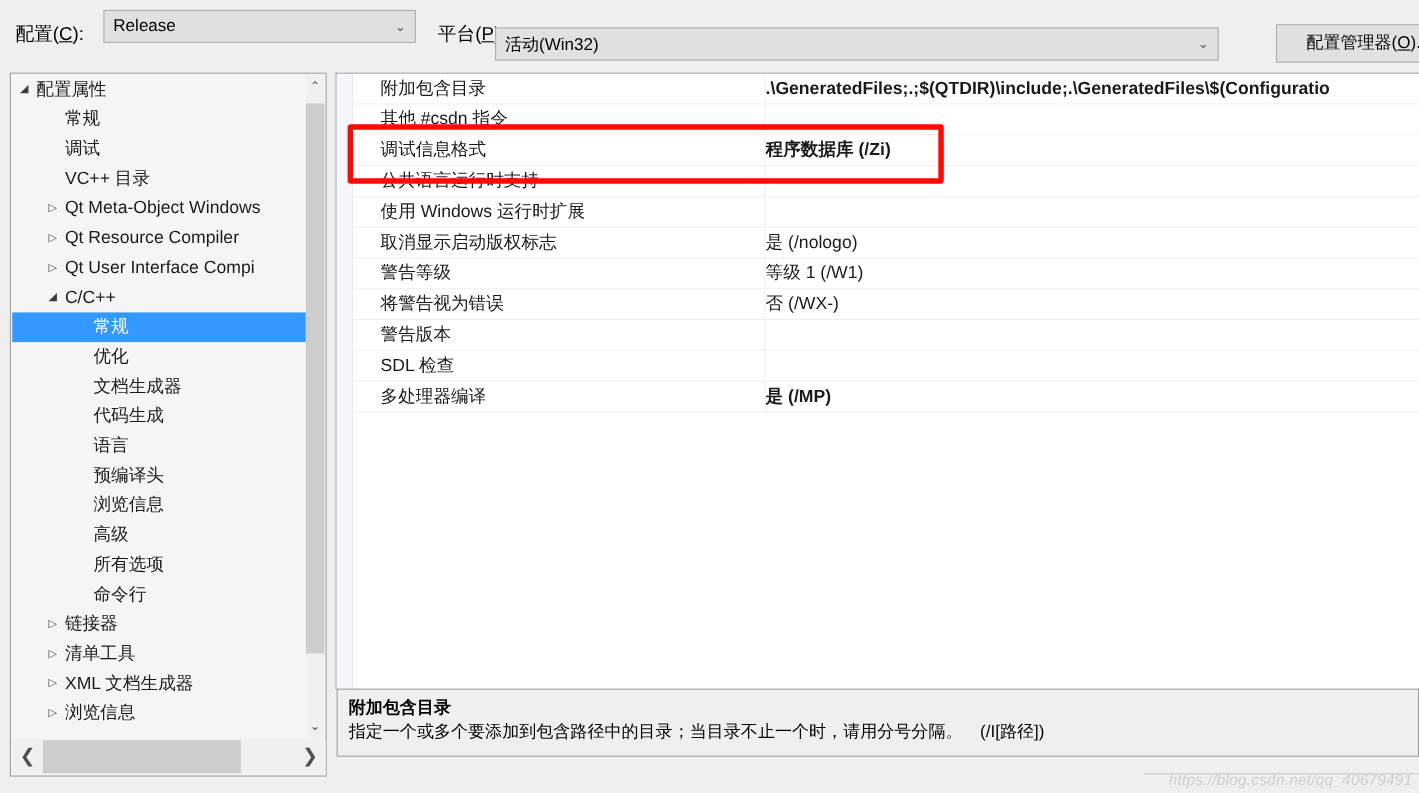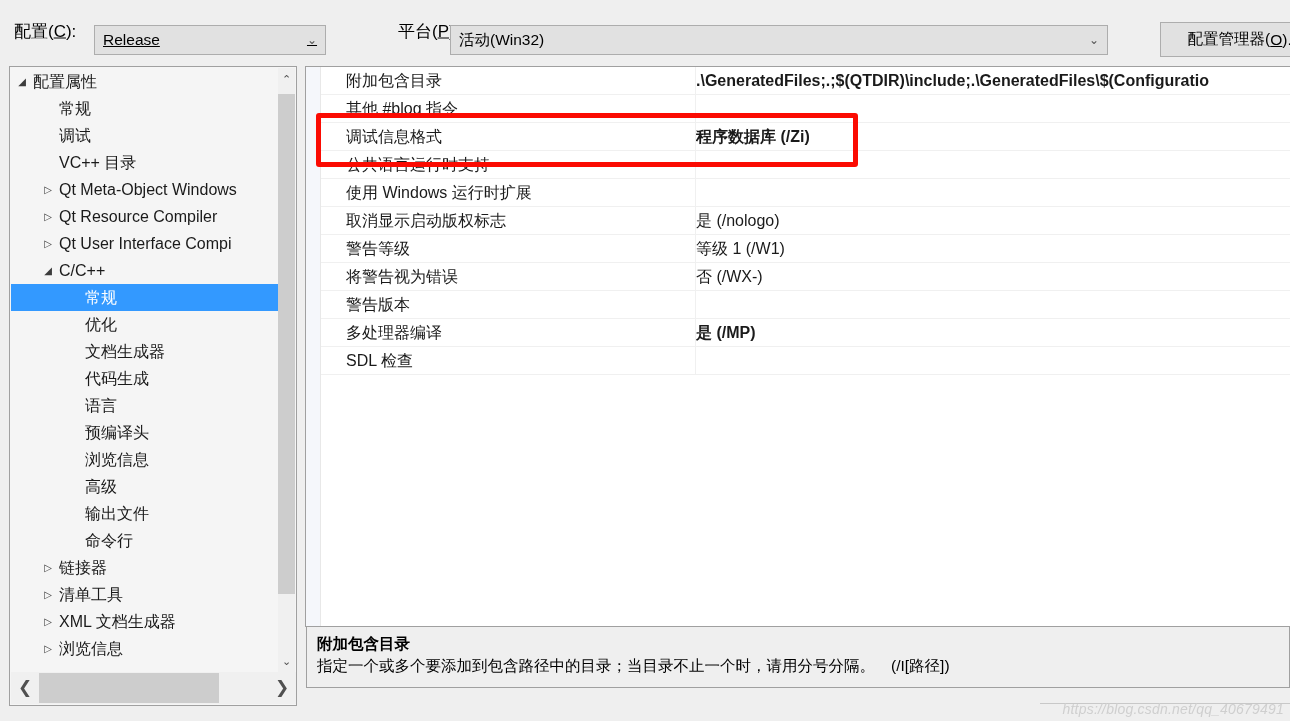--- a/index.html
+++ b/index.html
@@ -50,21 +50,21 @@
   .combo .cval { flex: 1 1 auto; overflow: hidden; }
   .combo .chev {
     flex: 0 0 auto;
     width: 18px;
     text-align: center;
     color: #555;
     font-size: 12px;
     line-height: 1;
   }
 
-  #cfg-combo  { left: 94px;  top: 25px; width: 232px; text-decoration: underline; }
+  #cfg-combo  { left: 94px;  top: 9px; width: 284px; }
   #plat-combo { left: 450px; top: 25px; width: 658px; }
 
   #cfgmgr-btn {
     position: absolute;
     left: 1160px; top: 22px;
     width: 168px; height: 35px;
     box-sizing: border-box;
     background: #e1e1e1;
     border: 1px solid #adadad;
     font-size: 15.5px;
@@ -316,21 +316,21 @@
       <div class="tnode lv1"><span class="arrow">▷</span><span class="tlabel">Qt User Interface Compi</span></div>
       <div class="tnode lv1"><span class="arrow">◢</span><span class="tlabel">C/C++</span></div>
       <div class="tnode lv2 sel"><span class="tlabel">常规</span></div>
       <div class="tnode lv2"><span class="tlabel">优化</span></div>
       <div class="tnode lv2"><span class="tlabel">文档生成器</span></div>
       <div class="tnode lv2"><span class="tlabel">代码生成</span></div>
       <div class="tnode lv2"><span class="tlabel">语言</span></div>
       <div class="tnode lv2"><span class="tlabel">预编译头</span></div>
       <div class="tnode lv2"><span class="tlabel">浏览信息</span></div>
       <div class="tnode lv2"><span class="tlabel">高级</span></div>
-      <div class="tnode lv2"><span class="tlabel">输出文件</span></div>
+      <div class="tnode lv2"><span class="tlabel">所有选项</span></div>
       <div class="tnode lv2"><span class="tlabel">命令行</span></div>
       <div class="tnode lv1"><span class="arrow">▷</span><span class="tlabel">链接器</span></div>
       <div class="tnode lv1"><span class="arrow">▷</span><span class="tlabel">清单工具</span></div>
       <div class="tnode lv1"><span class="arrow">▷</span><span class="tlabel">XML 文档生成器</span></div>
       <div class="tnode lv1"><span class="arrow">▷</span><span class="tlabel">浏览信息</span></div>
     </div>
 
   <div id="tree-vscroll">
     <div class="sb-arrow" style="top:0;">⌃</div>
     <div id="tree-vthumb"></div>
@@ -347,21 +347,21 @@
 <div id="grid-panel">
   <div id="grid-gutter"></div>
   <div id="grid-rows">
       <div class="prow">
         <div class="vdivider"></div>
         <div class="pname">附加包含目录</div>
         <div class="pval bold">.\GeneratedFiles;.;$(QTDIR)\include;.\GeneratedFiles\$(Configuratio</div>
       </div>
       <div class="prow">
         <div class="vdivider"></div>
-        <div class="pname">其他 #blog 指令</div>
+        <div class="pname">其他 #csdn 指令</div>
         <div class="pval"></div>
       </div>
       <div class="prow">
         <div class="vdivider"></div>
         <div class="pname">调试信息格式</div>
         <div class="pval bold">程序数据库 (/Zi)</div>
       </div>
       <div class="prow">
         <div class="vdivider"></div>
         <div class="pname">公共语言运行时支持</div>
@@ -387,27 +387,27 @@
         <div class="pname">将警告视为错误</div>
         <div class="pval">否 (/WX-)</div>
       </div>
       <div class="prow">
         <div class="vdivider"></div>
         <div class="pname">警告版本</div>
         <div class="pval"></div>
       </div>
       <div class="prow">
         <div class="vdivider"></div>
+        <div class="pname">SDL 检查</div>
+        <div class="pval"></div>
+      </div>
+      <div class="prow">
+        <div class="vdivider"></div>
         <div class="pname">多处理器编译</div>
         <div class="pval bold">是 (/MP)</div>
-      </div>
-      <div class="prow">
-        <div class="vdivider"></div>
-        <div class="pname">SDL 检查</div>
-        <div class="pval"></div>
       </div>
     </div>
 </div>
 
 <div id="red-box"></div>
 
 <div id="desc-panel">
   <div id="desc-title">附加包含目录</div>
   <div id="desc-body"><span>指定一个或多个要添加到包含路径中的目录；当目录不止一个时，请用分号分隔。</span><span class="switch">(/I[路径])</span></div>
 </div>

